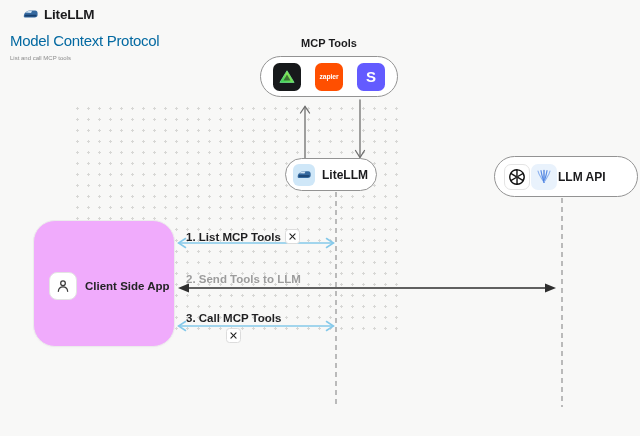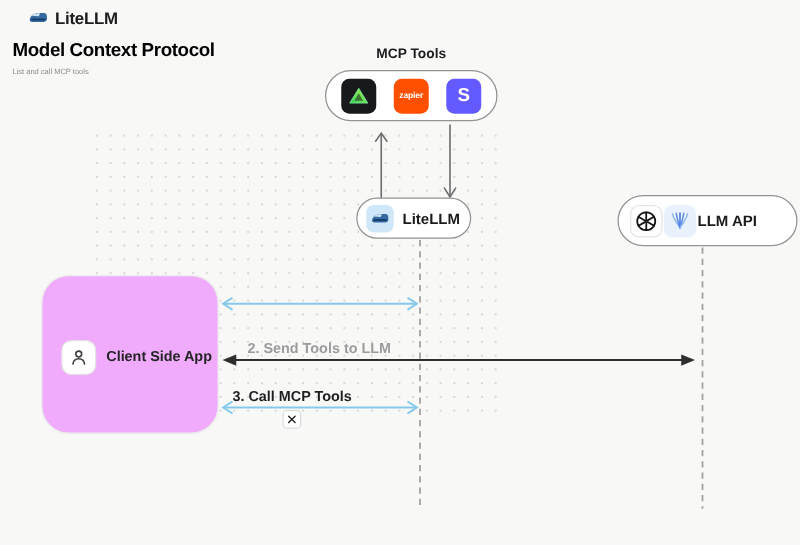--- a/index.html
+++ b/index.html
@@ -12,22 +12,22 @@
   .dots{
     position:absolute;left:72px;top:103px;width:328px;height:234px;
     background-image:radial-gradient(circle,#d7d7d5 1px,transparent 1.15px);
     background-size:11px 11px;z-index:0;
   }
   .overlay{position:absolute;left:0;top:0;z-index:1;pointer-events:none;}
   
   .brand{position:absolute;left:22px;top:6px;display:flex;align-items:center;gap:5px;z-index:3;}
   .brand .logo{width:17px;height:17px;display:block;}
   .brand-name{font-size:13.5px;font-weight:700;color:#1c1c1e;letter-spacing:-.2px;}
-  .page-title{position:absolute;left:10px;top:32px;margin:0;font-size:15px;font-weight:700;
-    letter-spacing:-.3px;color:#000000;z-index:3;}
+  .page-title{position:absolute;left:10px;top:32px;margin:0;font-size:15px;font-weight:400;
+    letter-spacing:-.3px;color:#0369a1;z-index:3;}
   .page-subtitle{position:absolute;left:10px;top:55px;font-size:6px;color:#8b8b8b;z-index:3;}
   
   .pill{
     position:absolute;background:#ffffff;border:1px solid #939393;
     display:flex;align-items:center;z-index:2;box-sizing:border-box;
   }
   .mcp-label{position:absolute;left:260px;top:37px;width:138px;text-align:center;
     font-size:11px;font-weight:600;color:#1c1c1e;z-index:2;}
   .mcp-box{left:260px;top:56px;width:138px;height:41px;border-radius:21px;
     justify-content:center;gap:14px;}
@@ -57,21 +57,21 @@
   }
   .client-row{position:absolute;left:15px;top:51px;display:flex;align-items:center;gap:8px;}
   .person-box{width:28px;height:28px;border-radius:8px;background:#ffffff;
     border:1px solid #e3e3e3;display:flex;align-items:center;justify-content:center;box-sizing:border-box;}
   .client-label{font-size:11.5px;font-weight:600;color:#242426;}
   
   .step-label{position:absolute;z-index:2;font-size:11.5px;font-weight:600;color:#1f1f21;
     display:flex;align-items:center;gap:4px;}
   .step-label.gray{color:#9c9c9c;}
   .step1{left:186px;top:229px;}
-  .step2{left:198px;top:273px;}
+  .step2{left:186px;top:273px;}
   .step3{left:186px;top:312px;flex-direction:column;}
   .tools-glyph{
     width:13px;height:13px;border:1px solid #dcdcdc;border-radius:3.5px;background:#fff;
     display:inline-flex;align-items:center;justify-content:center;
   }
 </style>
 </head>
 <body>
 
 <div class="canvas">
@@ -197,20 +197,29 @@
       <div class="person-box">
         <svg width="18" height="18" viewBox="0 0 24 24" fill="none" stroke="#3c3c3c" stroke-width="1.7" stroke-linecap="round">
           <circle cx="12" cy="8.3" r="3.1"></circle>
           <path d="M5.8 19 C6.3 14.9 8.7 13.3 12 13.3 C15.3 13.3 17.7 14.9 18.2 19"></path>
         </svg>
       </div>
       <span class="client-label">Client Side App</span>
     </div>
   </div>
 
+  <div class="step-label step1">
+    <span>1. List MCP Tools</span>
+    <span class="tools-glyph">
+      <svg width="9" height="9" viewBox="0 0 14 14" fill="none" stroke="#222" stroke-width="1.7" stroke-linecap="round">
+        <path d="M3 11 L11 3"></path>
+        <path d="M3 3 L11 11"></path>
+      </svg>
+    </span>
+  </div>
 
   <div class="step-label step2 gray">
     <span>2. Send Tools to LLM</span>
   </div>
 
   <div class="step-label step3">
     <span>3. Call MCP Tools</span>
     <span class="tools-glyph">
       <svg width="9" height="9" viewBox="0 0 14 14" fill="none" stroke="#222" stroke-width="1.7" stroke-linecap="round">
         <path d="M3 11 L11 3"></path>

